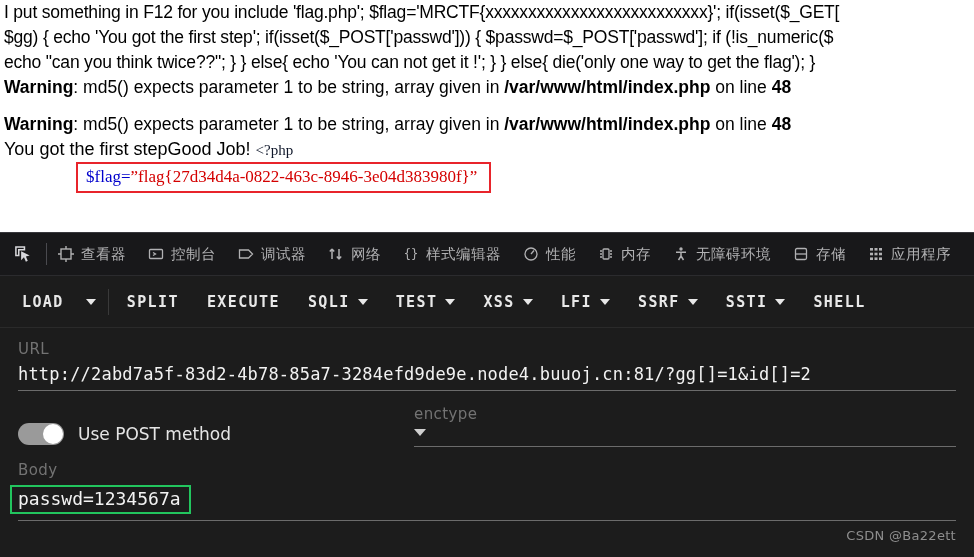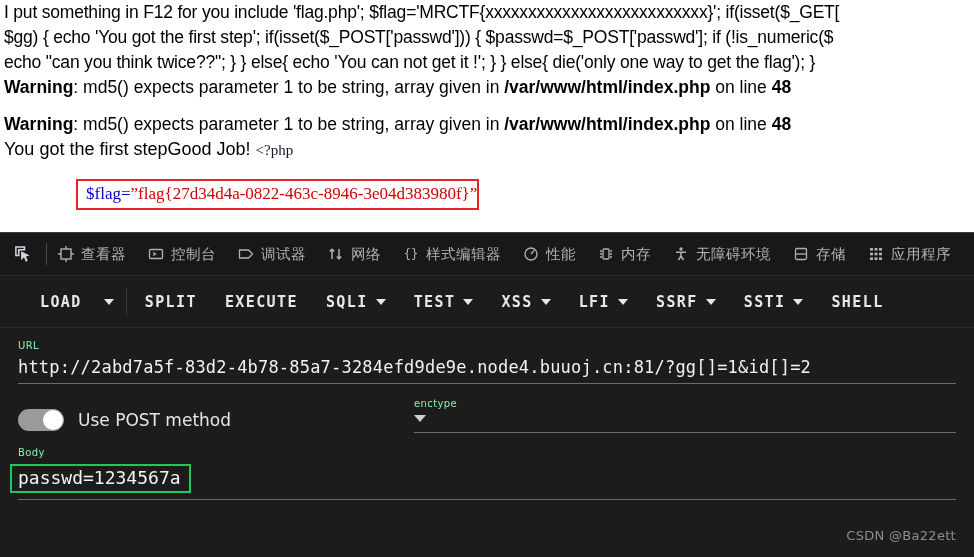--- a/index.html
+++ b/index.html
@@ -48,27 +48,26 @@
     font-size: 15px;
   }
   .flagrow {
     padding-left: 4px;
     height: 34px;
     position: relative;
   }
   .flagbox {
     display:inline-block;
     border: 2px solid #e8242b;
-    padding: 2px 0 3px 8px;
+    padding: 2px 12px 3px 8px;
     margin-left: 72px;
     font-family: "Liberation Serif", serif;
     font-size: 17px;
     line-height: 22px;
     white-space: nowrap;
-    margin-top: 17px;
   }
   .v-var { color:#0000cc; }
   .v-str { color:#d40000; }
   .byline {
     padding-left: 4px;
     font-size: 18px;
     line-height: 24px;
     white-space: nowrap;
     margin-top: 36px;
   }
@@ -105,21 +104,21 @@
   .dt-tab .ic { display:flex; align-items:center; }
   .dt-tab .lbl { letter-spacing:0.5px; }
 
   
   .hb {
     width:974px; height:281px; background:#1c1c1c;
     position:relative;
   }
   .hb-toolbar {
     height:52px; display:flex; align-items:center;
-    padding-left:26px; gap:0px;
+    padding-left:8px; gap:0px;
     border-bottom:1px solid #2a2a2a;
     overflow:hidden;
   }
   .hb-btn {
     color:#e8e8e8;
     font-family:"DejaVu Sans Mono","Liberation Mono",monospace;
     font-size:15px; font-weight:bold;
     letter-spacing:1.4px;
     display:flex; align-items:center; gap:8px;
     padding:0 14px; height:36px; white-space:nowrap;
@@ -127,21 +126,21 @@
   .hb-vsep { width:1px; height:26px; background:#3a3a3a; margin:0 4px; flex:0 0 auto;}
   .caret {
     width:0;height:0;
     border-left:5px solid transparent;
     border-right:5px solid transparent;
     border-top:6px solid #e8e8e8;
     display:inline-block;
   }
   .hb-field { padding: 12px 18px 0 18px; }
   .fld-label {
-    color:#86efac; font-size:10px; letter-spacing:0.4px;
+    color:#737373; font-size:15px; letter-spacing:0.4px;
     font-family:"DejaVu Sans","Liberation Sans",sans-serif;
     margin-bottom:6px;
   }
   .fld-value {
     color:#f2f2f2;
     font-family:"DejaVu Sans Mono","Liberation Mono",monospace;
     font-size:17px;
     white-space:nowrap; overflow:hidden;
     padding-bottom:6px;
     border-bottom:1px solid #6b6b6b;

